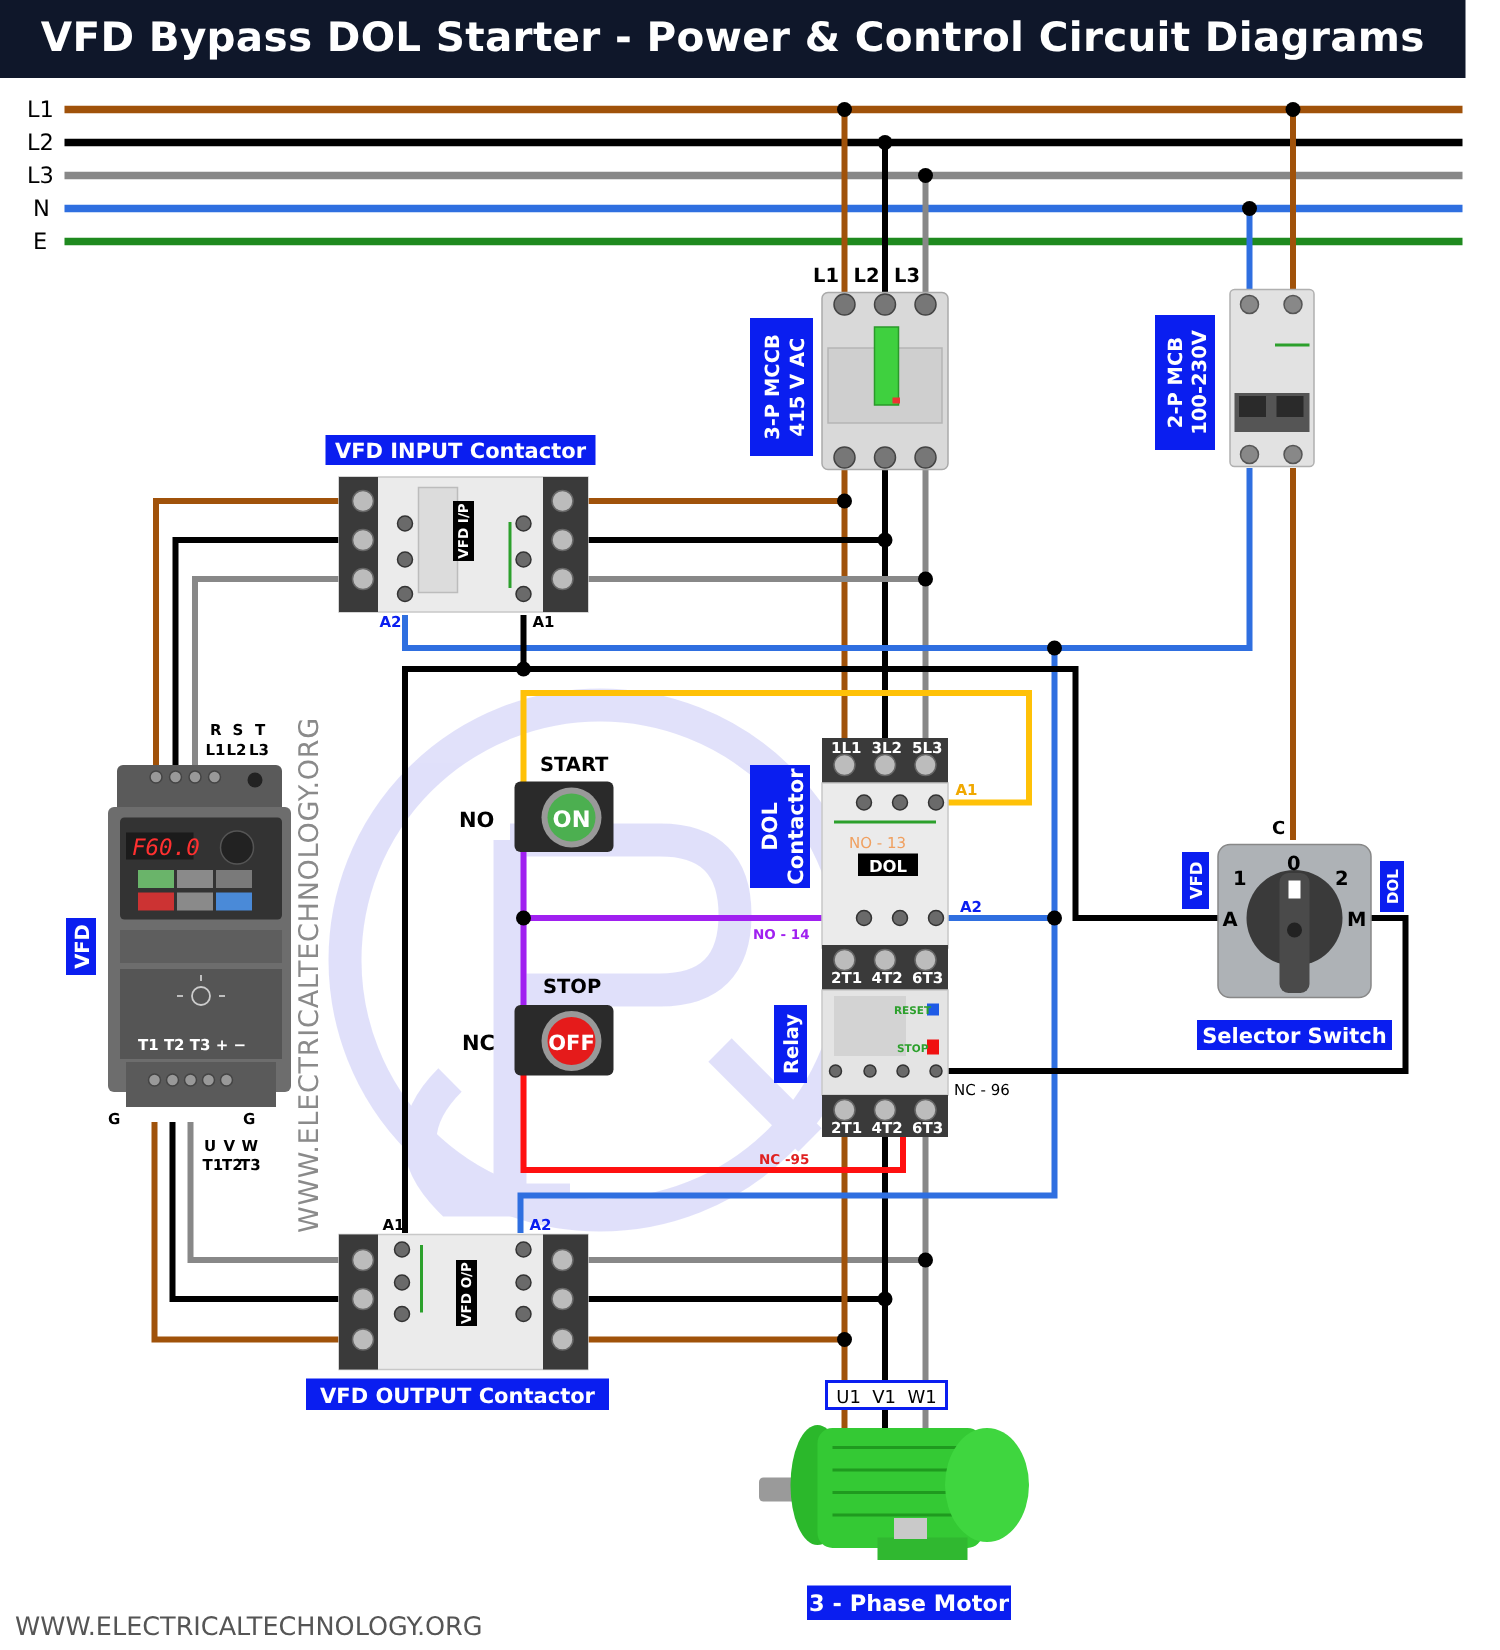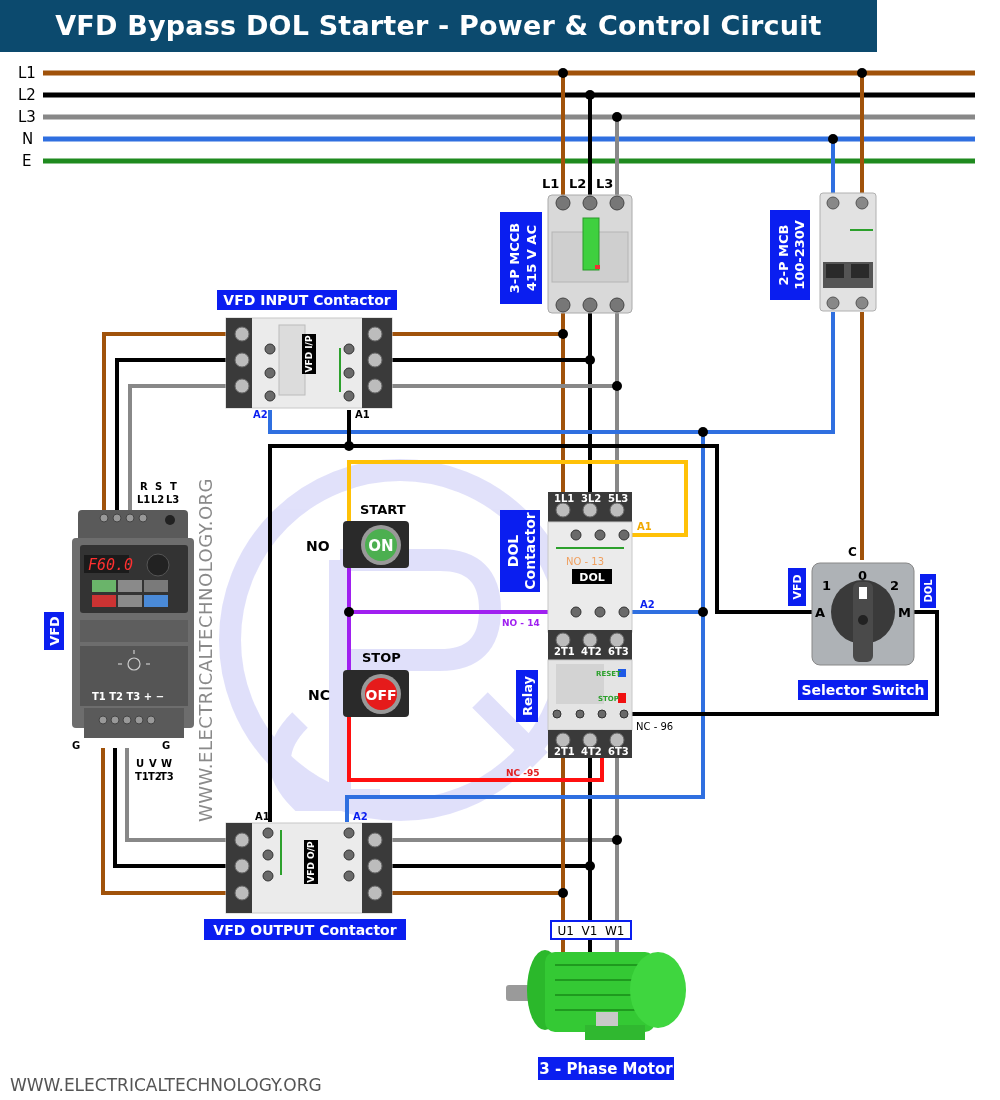--- a/index.html
+++ b/index.html
@@ -1,17 +1,17 @@
 <!DOCTYPE html>
 <html><head>
 <meta charset="utf-8">
 <style>
   html, body { margin:0; padding:0; background:#ffffff; }
   body { width:1000px; height:1100px; position:relative; overflow:hidden; font-family:"DejaVu Sans", sans-serif; }
-  #title-bar { position:absolute; left:0; top:0; width:877px; height:52px; background:#0c4a6e; color:#fff;
+  #title-bar { position:absolute; left:0; top:0; width:977px; height:52px; background:#0f172a; color:#fff;
     font-family:"DejaVu Sans", sans-serif; font-weight:bold; font-size:27px; line-height:52px; text-align:center; letter-spacing:0.2px; }
   svg#diagram { position:absolute; left:0; top:0; }
   .lbl { font-family:"DejaVu Sans", sans-serif; font-weight:bold; }
   .bluetag { fill:#ffffff; font-family:"DejaVu Sans", sans-serif; font-weight:bold; }
   #footer { position:absolute; left:10px; top:1075px; font-family:"DejaVu Sans", sans-serif; font-size:17px; color:#555; }
 </style>
 </head>
 <body>
 
 <div id="title-bar">VFD Bypass DOL Starter - Power &amp; Control Circuit Diagrams</div>

